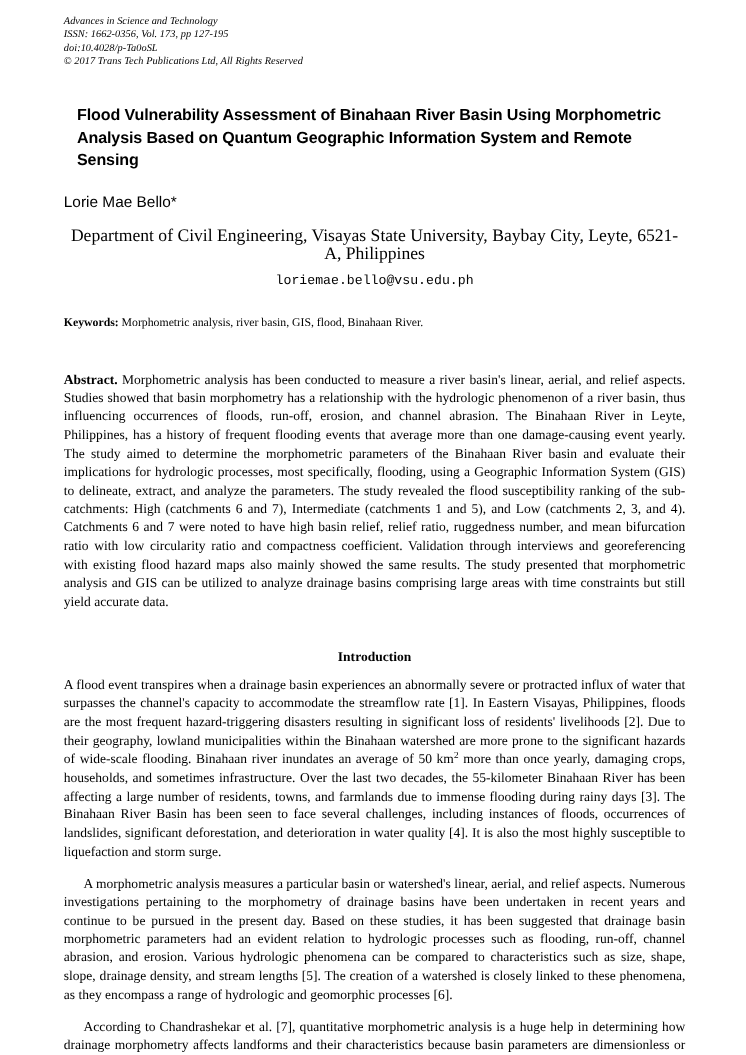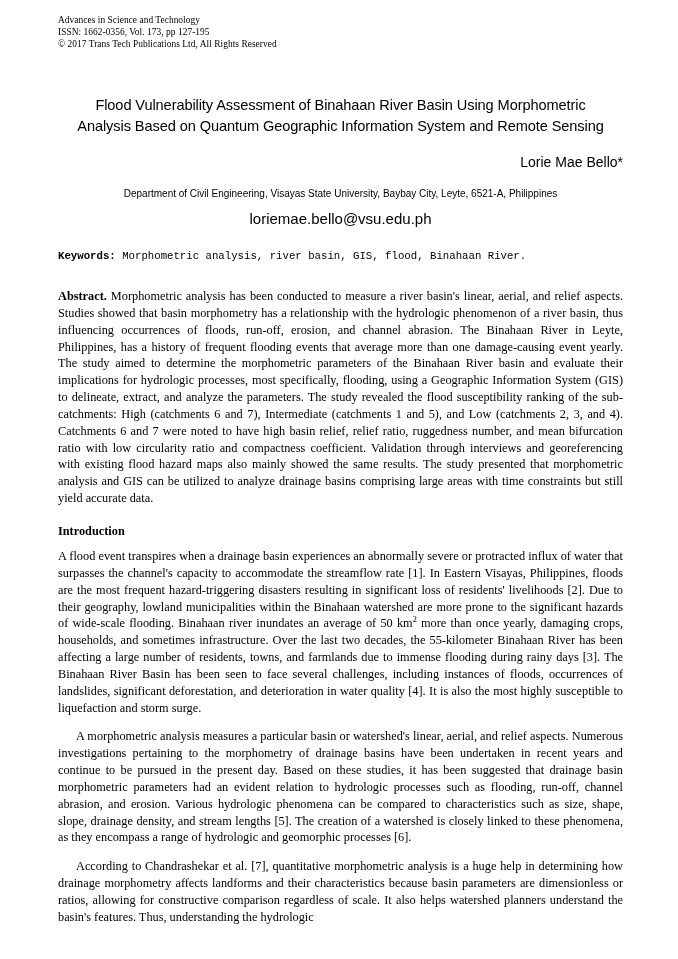--- a/index.html
+++ b/index.html
@@ -30,20 +30,21 @@
     left: 58px;
     top: 14px;
     width: 565px;
   }
 
   
   .masthead {
     position: relative;
     height: 58px;
     font-family: "Liberation Serif", "DejaVu Serif", serif;
+    font-style: italic;
     font-size: 9.4px;
     line-height: 12.1px;
     letter-spacing: 0.05px;
   }
   .masthead-left {
     position: absolute;
     left: 0;
     top: 0;
     text-align: left;
     white-space: nowrap;
@@ -54,83 +55,83 @@
     top: 0;
     text-align: right;
     white-space: nowrap;
   }
   .masthead div { white-space: nowrap; }
 
   
   .title {
     margin-top: 23px;
     font-family: "Liberation Sans", "DejaVu Sans", sans-serif;
-    font-weight: normal;
+    font-weight: bold;
     font-size: 14.6px;
     line-height: 20.5px;
-    text-align: center;
+    text-align: left;
     letter-spacing: -0.1px;
     padding: 0 12px;
   }
 
   
   .author {
     margin-top: 17px;
     font-family: "Liberation Sans", "DejaVu Sans", sans-serif;
     font-size: 14px;
     line-height: 19px;
-    text-align: right;
+    text-align: left;
   }
   .affiliation {
     margin-top: 14px;
-    font-family: Liberation Sans, sans-serif;
-    font-size: 10px;
+    font-family: Liberation Serif, serif;
+    font-size: 16px;
     line-height: 16px;
     text-align: center;
   }
   .email {
     margin-top: 9px;
-    font-family: Liberation Sans, sans-serif;
-    font-size: 15px;
+    font-family: Liberation Mono, monospace;
+    font-size: 12px;
     line-height: 15px;
     text-align: center;
   }
 
   
   .keywords {
     margin-top: 23px;
-    font-family: Liberation Mono, monospace;
+    font-family: Liberation Serif, serif;
     font-size: 10.7px;
     line-height: 15px;
     text-align: left;
   }
   .keywords .kw-label {
     font-weight: bold;
   }
 
   
   .abstract {
-    margin-top: 24px;
+    margin-top: 36px;
     font-size: 12.3px;
     line-height: 16.85px;
     text-align: justify;
     text-justify: inter-word;
     hyphens: none;
   }
   .abstract .ab-label {
     font-weight: bold;
   }
 
   
   .section-heading {
-    margin-top: 16px;
+    margin-top: 34px;
     font-size: 12.3px;
     line-height: 16px;
     font-weight: bold;
-    text-align: left;
+    text-align: center;
   }
 
   
   .body-par {
     margin-top: 9px;
     font-size: 12.3px;
     line-height: 16.85px;
     text-align: justify;
     text-justify: inter-word;
     hyphens: none;
@@ -148,20 +149,21 @@
 </head>
 <body>
 
 <div class="page">
   <div class="content">
 
     <div class="masthead">
       <div class="masthead-left">
         <div>Advances in Science and Technology</div>
         <div>ISSN: 1662-0356, Vol. 173, pp 127-195</div>
+        <div>doi:10.4028/p-Ta0oSL</div>
         <div>© 2017 Trans Tech Publications Ltd, All Rights Reserved</div>
       </div>
     </div>
 
     <div class="title">Flood Vulnerability Assessment of Binahaan River Basin Using Morphometric Analysis Based on Quantum Geographic Information System and Remote Sensing</div>
 
     <div class="author">Lorie Mae Bello*</div>
 
     <div class="affiliation">Department of Civil Engineering, Visayas State University, Baybay City, Leyte, 6521-A, Philippines</div>
 

